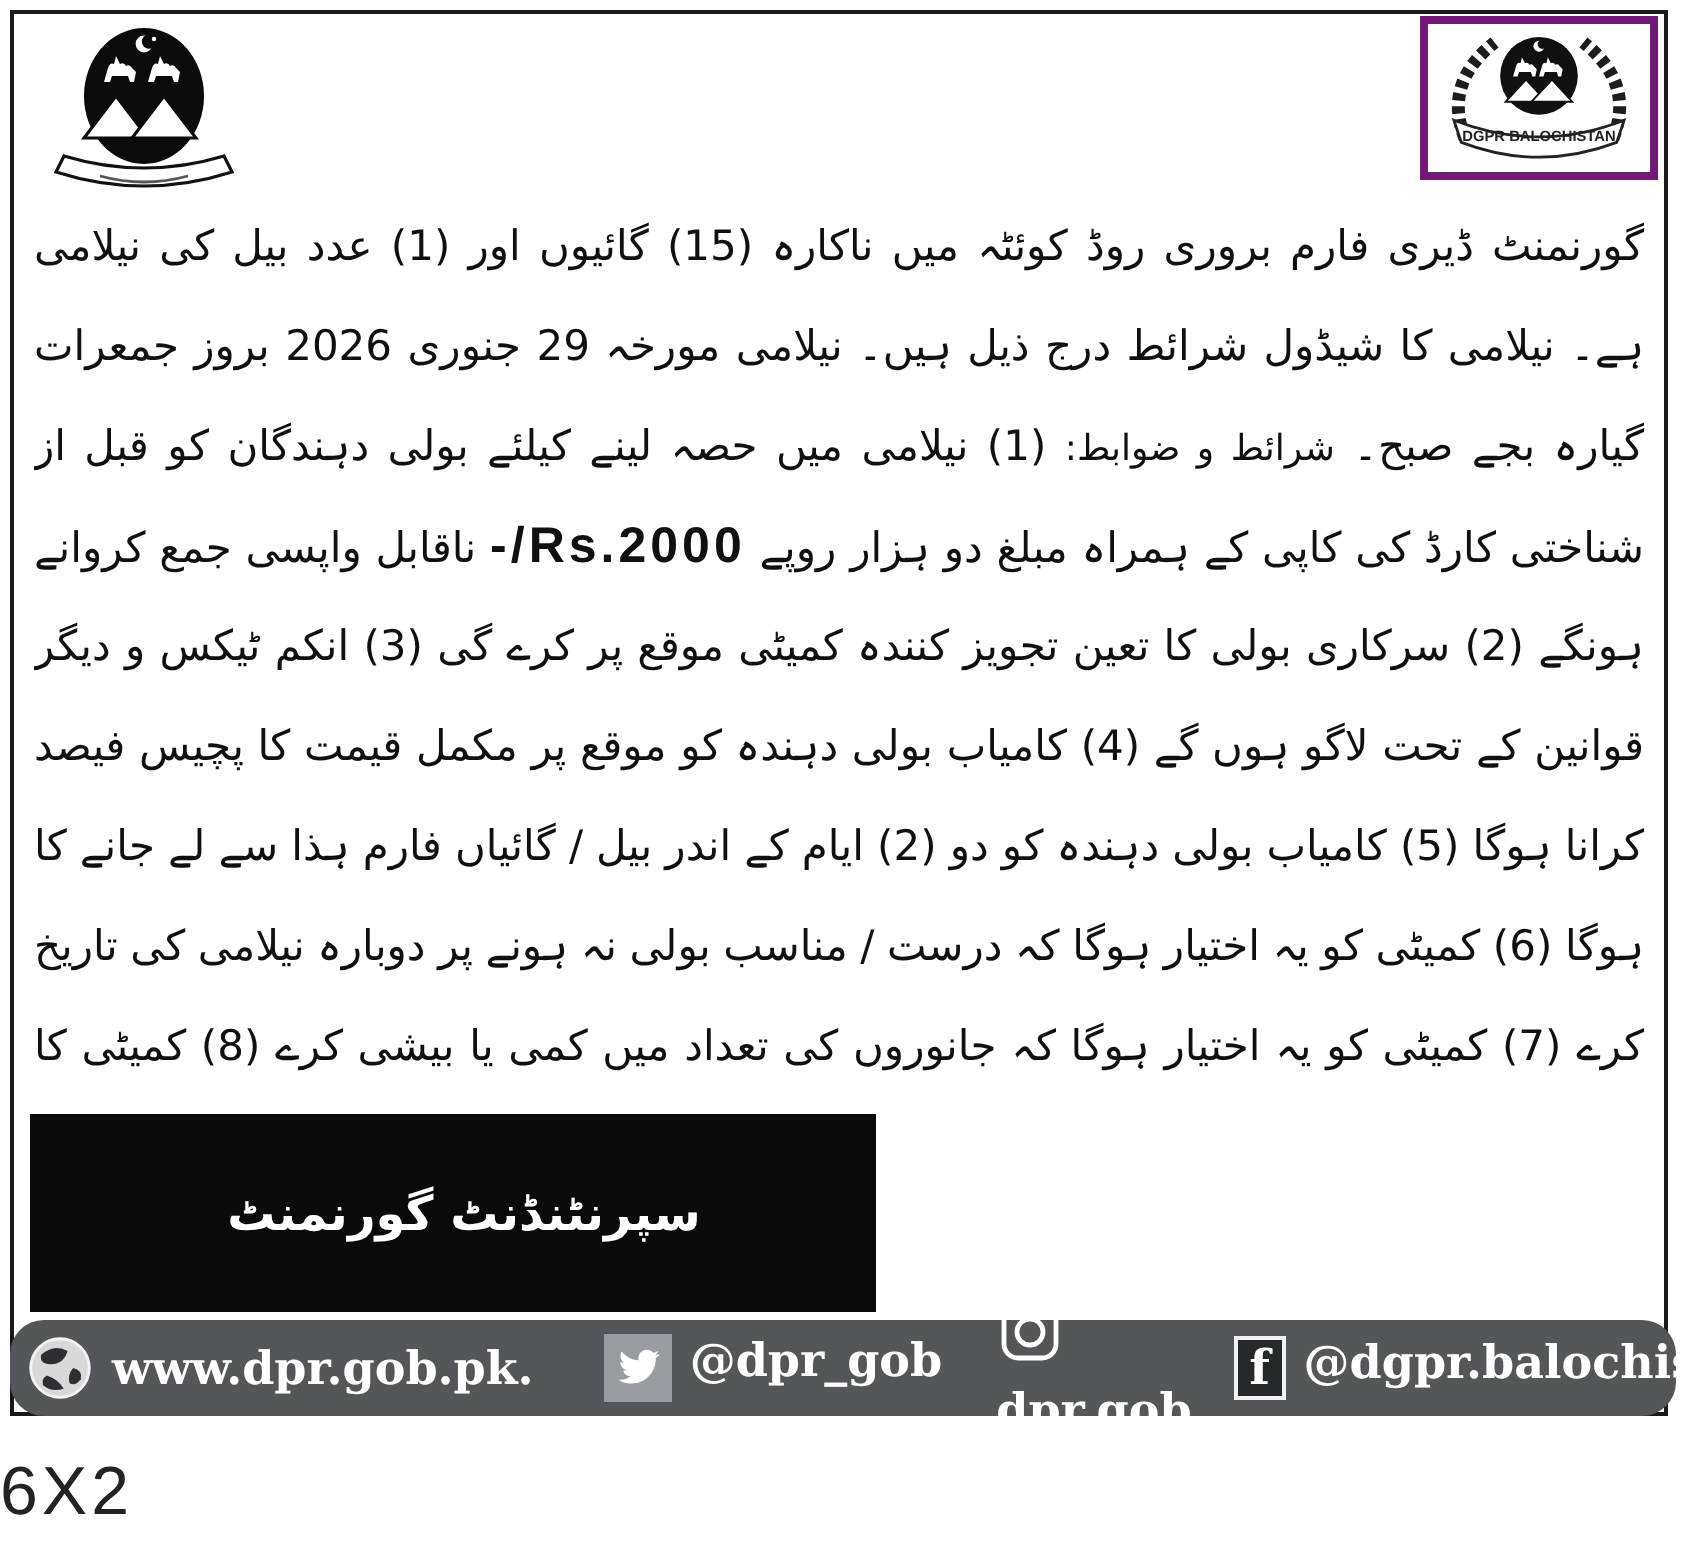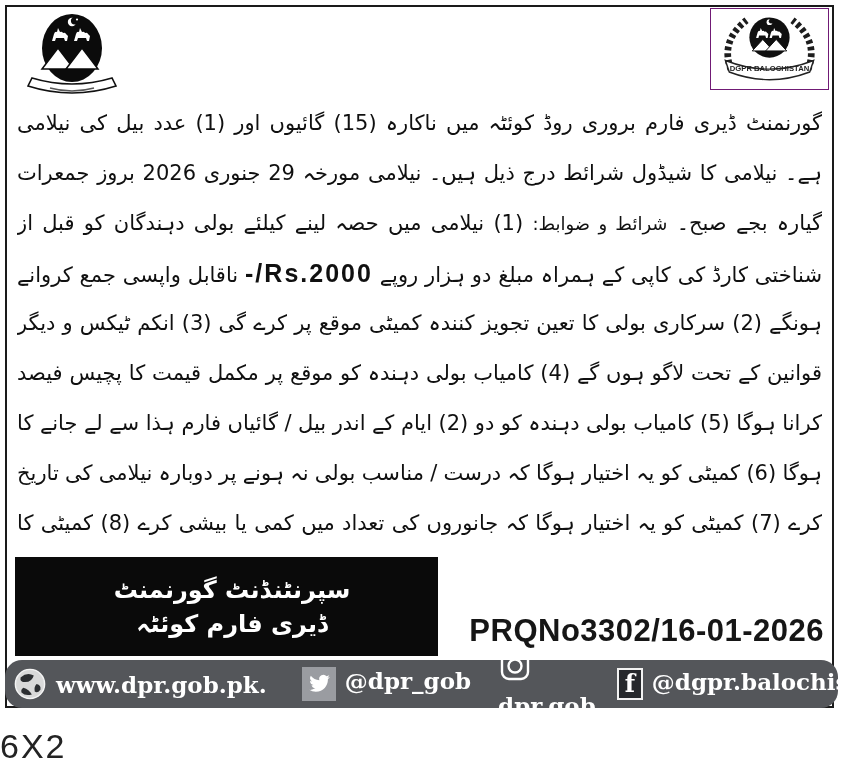--- a/index.html
+++ b/index.html
@@ -7,21 +7,21 @@
         font-family:"DejaVu Sans",sans-serif;}
   .ad{position:absolute;left:5px;top:5px;width:829px;height:703px;
       border:2px solid #1a1a1a;background:#fff;box-sizing:border-box;}
 
   
   .left-logo{position:absolute;left:14px;top:5px;width:102px;height:88px;}
   .headline{position:absolute;left:112px;top:5px;width:594px;height:79px;background:#0c0c0c;
             color:#fff;display:flex;align-items:center;justify-content:center;
             font-weight:bold;font-size:46px;direction:rtl;}
   .right-logo{position:absolute;right:3px;top:1px;width:119px;height:82px;
-              border:1px solid #701a75;display:flex;align-items:center;justify-content:center;
+              border:4px solid #701a75;display:flex;align-items:center;justify-content:center;
               background:#fff;box-sizing:border-box;}
 
   
   .body-text{position:absolute;left:10px;right:10px;top:91px;direction:rtl;
              font-size:21px;color:#101010;word-spacing:-1px;}
   .line{height:50px;line-height:50px;overflow:hidden;
         text-align:justify;text-align-last:justify;}
   .terms-heading{font-weight:normal;font-size:18px;}
   .amount{font-weight:bold;font-size:25px;letter-spacing:2px;
           font-family:"Liberation Sans",sans-serif;}
@@ -97,24 +97,22 @@
       <div class="line"><span>شناختی کارڈ کی کاپی کے ہمراہ مبلغ دو ہزار روپے </span><span class="amount" dir="rtl">Rs.2000/-</span><span> ناقابل واپسی جمع کروانے</span></div>
       <div class="line">ہونگے (2) سرکاری بولی کا تعین تجویز کنندہ کمیٹی موقع پر کرے گی (3) انکم ٹیکس و دیگر مروجہ ٹیکسز سرکاری</div>
       <div class="line">قوانین کے تحت لاگو ہوں گے (4) کامیاب بولی دہندہ کو موقع پر مکمل قیمت کا پچیس فیصد (25%) جمع</div>
       <div class="line">کرانا ہوگا (5) کامیاب بولی دہندہ کو دو (2) ایام کے اندر بیل / گائیاں فارم ہذا سے لے جانے کا پابند</div>
       <div class="line">ہوگا (6) کمیٹی کو یہ اختیار ہوگا کہ درست / مناسب بولی نہ ہونے پر دوبارہ نیلامی کی تاریخ مقرر</div>
       <div class="line">کرے (7) کمیٹی کو یہ اختیار ہوگا کہ جانوروں کی تعداد میں کمی یا بیشی کرے (8) کمیٹی کا فیصلہ حتمی ہوگا۔</div>
     </div>
 
     <div class="signature">
       <div>سپرنٹنڈنٹ گورنمنٹ</div>
-      <div>ڈیری فارم کوئٹہ</div>
     </div>
 
-    <div class="prq">PRQNo3302/16-01-2026</div>
 
     <div class="footer-bar">
       <svg class="tile" viewBox="0 0 36 36">
         <circle cx="18" cy="18" r="15.5" fill="#d9d9d9" stroke="#f4f4f4" stroke-width="1.5"></circle>
         <path d="M8,11 q7,-6 14,-2 q-2,7 -9,7 q-6,0 -5,-5 z" fill="#2c2e31"></path>
         <path d="M11,22 q6,2 9,7 q-7,2 -11,-2 q-1,-3 2,-5 z" fill="#2c2e31"></path>
         <path d="M25,18 q5,1 4,6 q-3,4 -6,2 q-1,-5 2,-8 z" fill="#2c2e31"></path>
       </svg>
       <span>www.dpr.gob.pk.</span>
 

